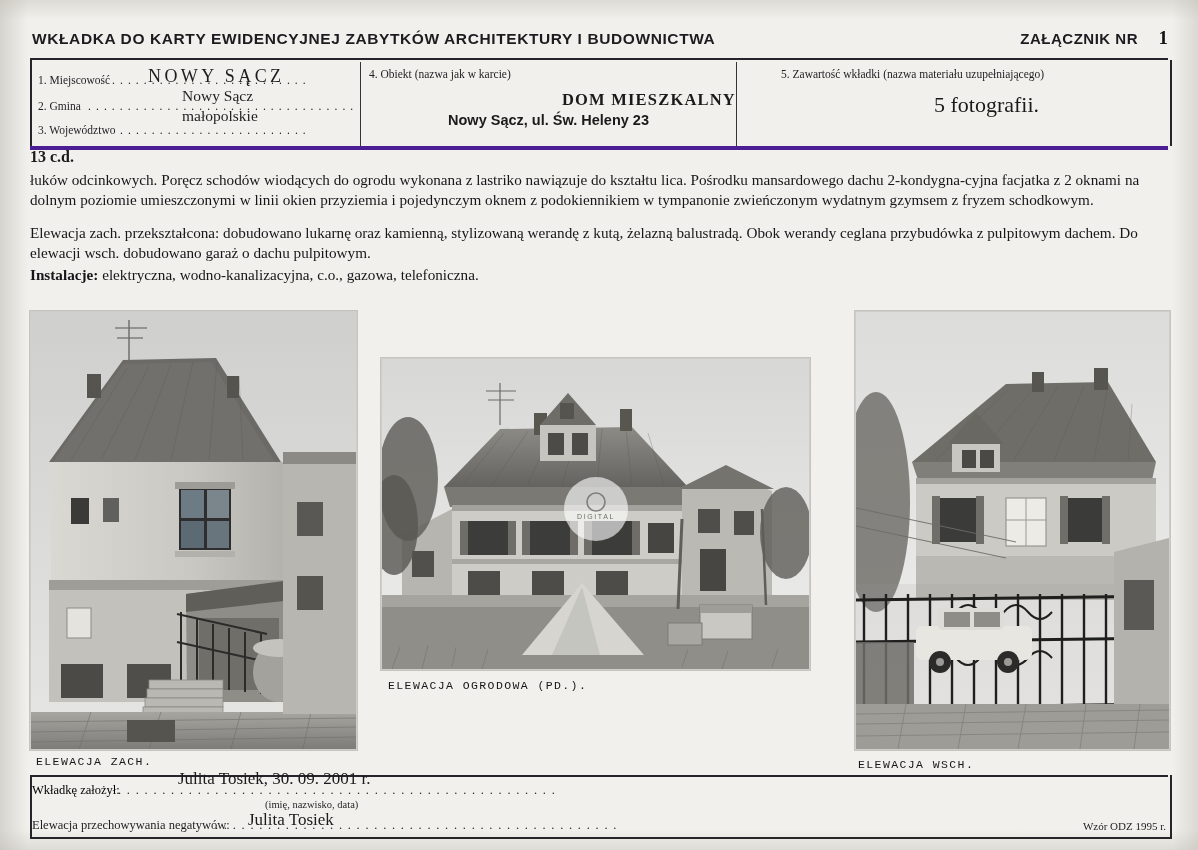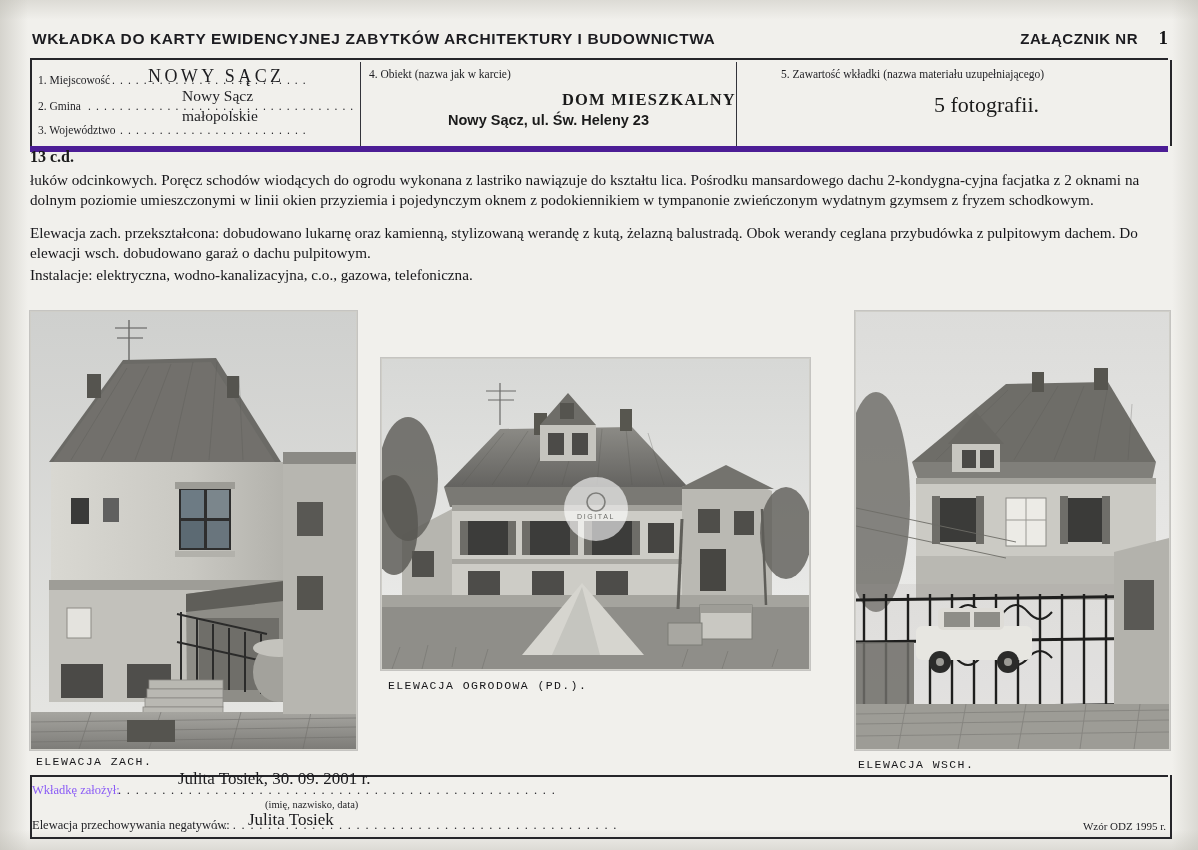--- a/index.html
+++ b/index.html
@@ -40,21 +40,21 @@
     font-weight:bold;font-size:15px;letter-spacing:.5px;color:#1c1c20;
   }
   .hdr-annex-num{
     position:absolute;right:30px;top:27px;
     font-family:"Liberation Serif", serif;
     font-weight:bold;font-size:19px;color:#121214;
   }
   
   .tbl{
     position:absolute;left:30px;top:62px;width:1138px;height:84px;
-    border-bottom:6px solid #4c1d95;
+    border-bottom:4px solid #4c1d95;
   }
   .tbl .vline{position:absolute;top:0;bottom:0;width:1px;background:#33333a;}
   .cell{position:absolute;top:0;bottom:0;}
   .c1{left:0;width:330px;}
   .c2{left:331px;width:375px;}
   .c3{left:741px;width:431px;}
 
   .f-line{
     position:absolute;font-size:11.5px;color:#1e1e22;white-space:nowrap;
   }
@@ -70,21 +70,21 @@
   
   .sec-label{
     position:absolute;left:30px;top:148px;
     font-weight:bold;font-size:16px;font-family:"Liberation Serif",serif;
   }
   .body-text{
     position:absolute;left:30px;top:170px;width:1140px;
     font-size:15.2px;line-height:19.6px;text-align:left;color:#16161a;
   }
   .body-text p{margin:0;}
-  .body-text b{font-weight:normal;margin-top:25px;}
+  .body-text b{font-weight:bold;margin-top:25px;}
 
   
   .photo{
     position:absolute;background:#3a3a3a;
     border:1px solid #cfcec8;
     box-shadow:0 0 0 1px rgba(0,0,0,.18);
     overflow:hidden;
   }
   .cap{
     position:absolute;
@@ -97,21 +97,21 @@
   #cap1{left:36px;top:755px;}
   
   #ph2{left:381px;top:358px;width:427px;height:310px;}
   #cap2{left:388px;top:679px;}
   
   #ph3{left:855px;top:311px;width:313px;height:437px;}
   #cap3{left:858px;top:758px;}
 
   
   .ftr-rule{position:absolute;left:30px;top:775px;width:1138px;height:2px;background:#26262a;}
-  .ftr-left{position:absolute;left:32px;top:783px;font-size:12.5px;color:#8b5cf6;}
+  .ftr-left{position:absolute;left:32px;top:783px;font-size:12.5px;color:#000000;}
   .ftr-dots{position:absolute;left:118px;top:783px;font-size:12.5px;letter-spacing:1.3px;color:#2a2a2e;}
   .ftr-sign{position:absolute;left:178px;top:769px;font-size:17px;color:#1b1b1e;}
   .ftr-sub{position:absolute;left:265px;top:799px;font-size:10.5px;color:#262629;}
   .ftr-neg{position:absolute;left:32px;top:818px;font-size:12.5px;color:#1e1e22;}
   .ftr-neg-dots{position:absolute;left:215px;top:818px;font-size:12.5px;letter-spacing:1.3px;color:#2a2a2e;}
   .ftr-sign2{position:absolute;left:248px;top:810px;font-size:17px;color:#1b1b1e;}
   .ftr-right{position:absolute;right:32px;top:820px;font-size:11px;color:#1e1e22;}
   .ftr-box{position:absolute;left:30px;top:775px;width:1138px;height:62px;border:2px solid #26262a;border-top:none;}
   .ftr-box2{position:absolute;left:30px;top:60px;width:1138px;height:86px;border-left:2px solid #26262a;border-right:2px solid #26262a;}
 </style>

